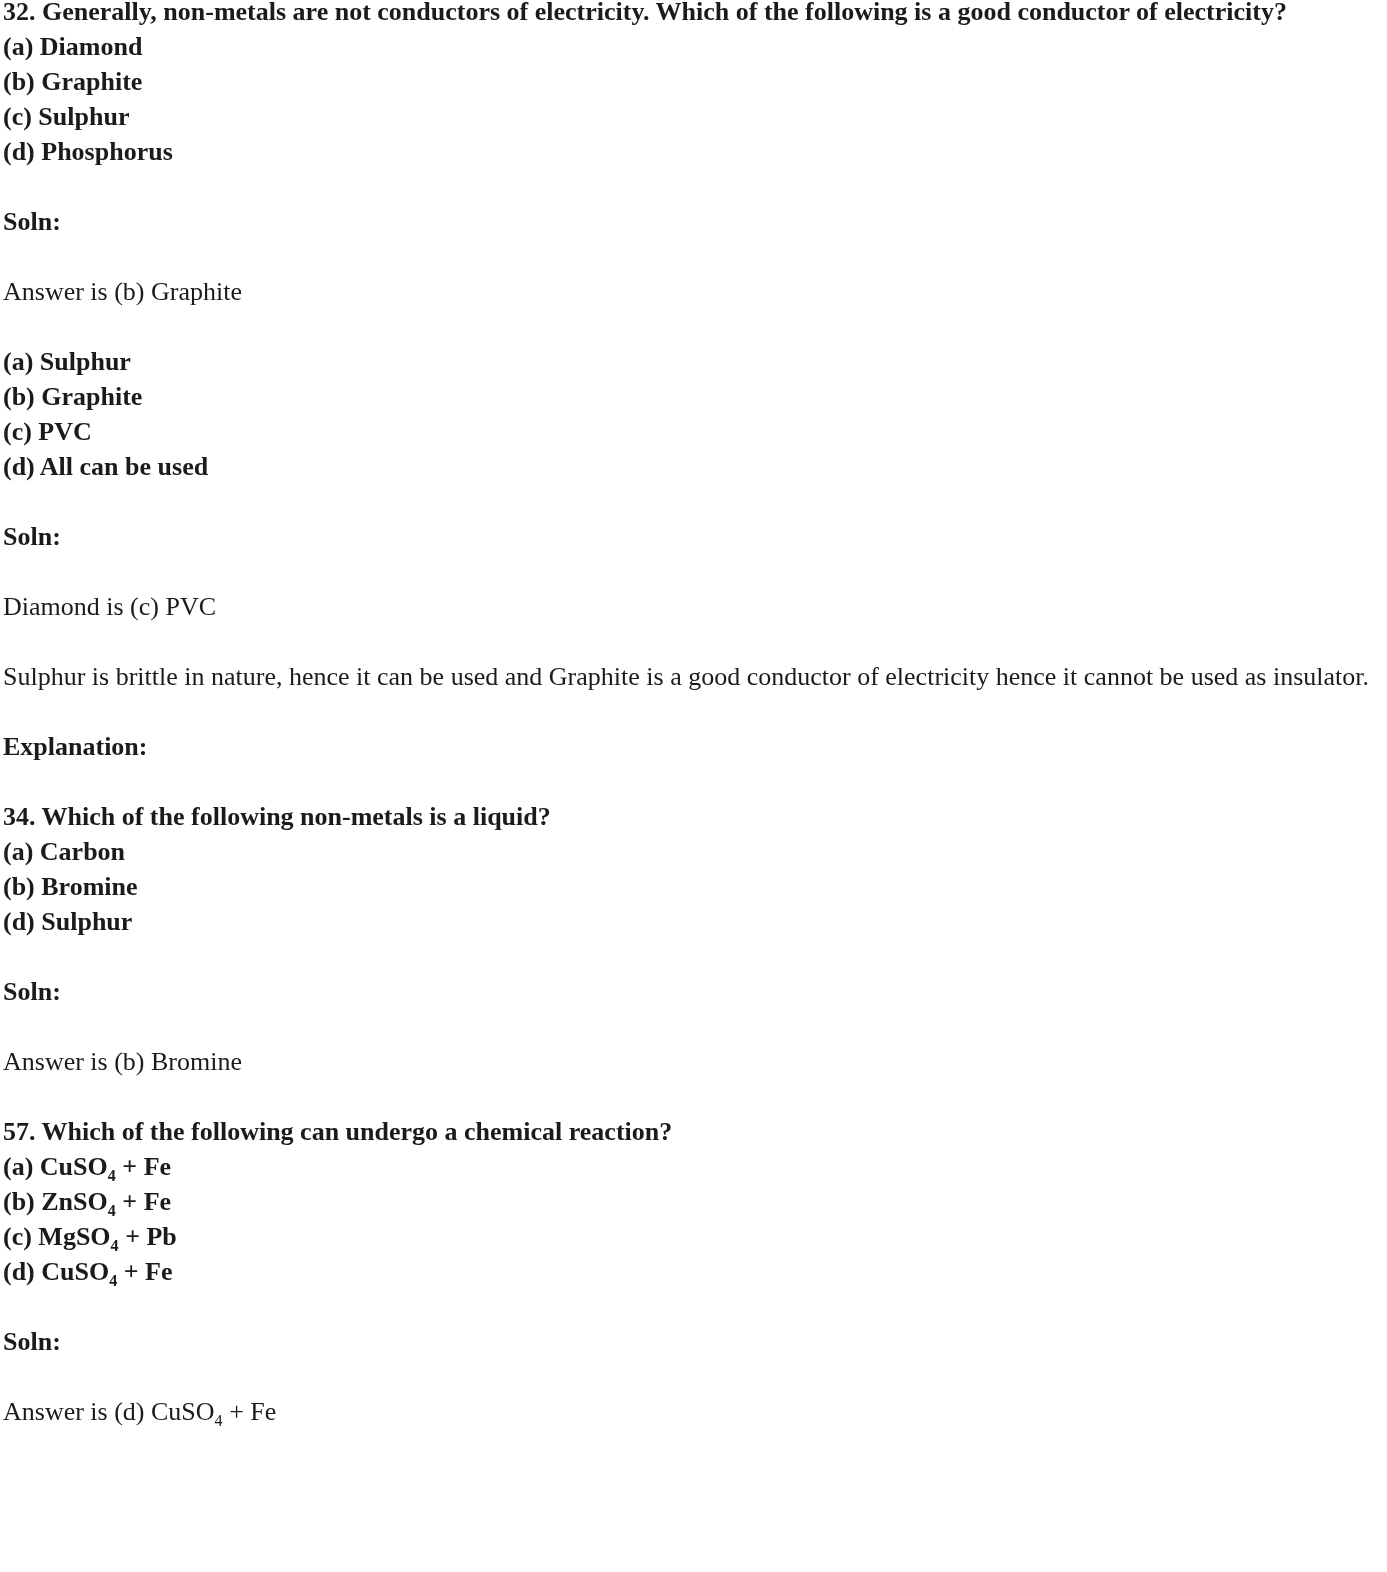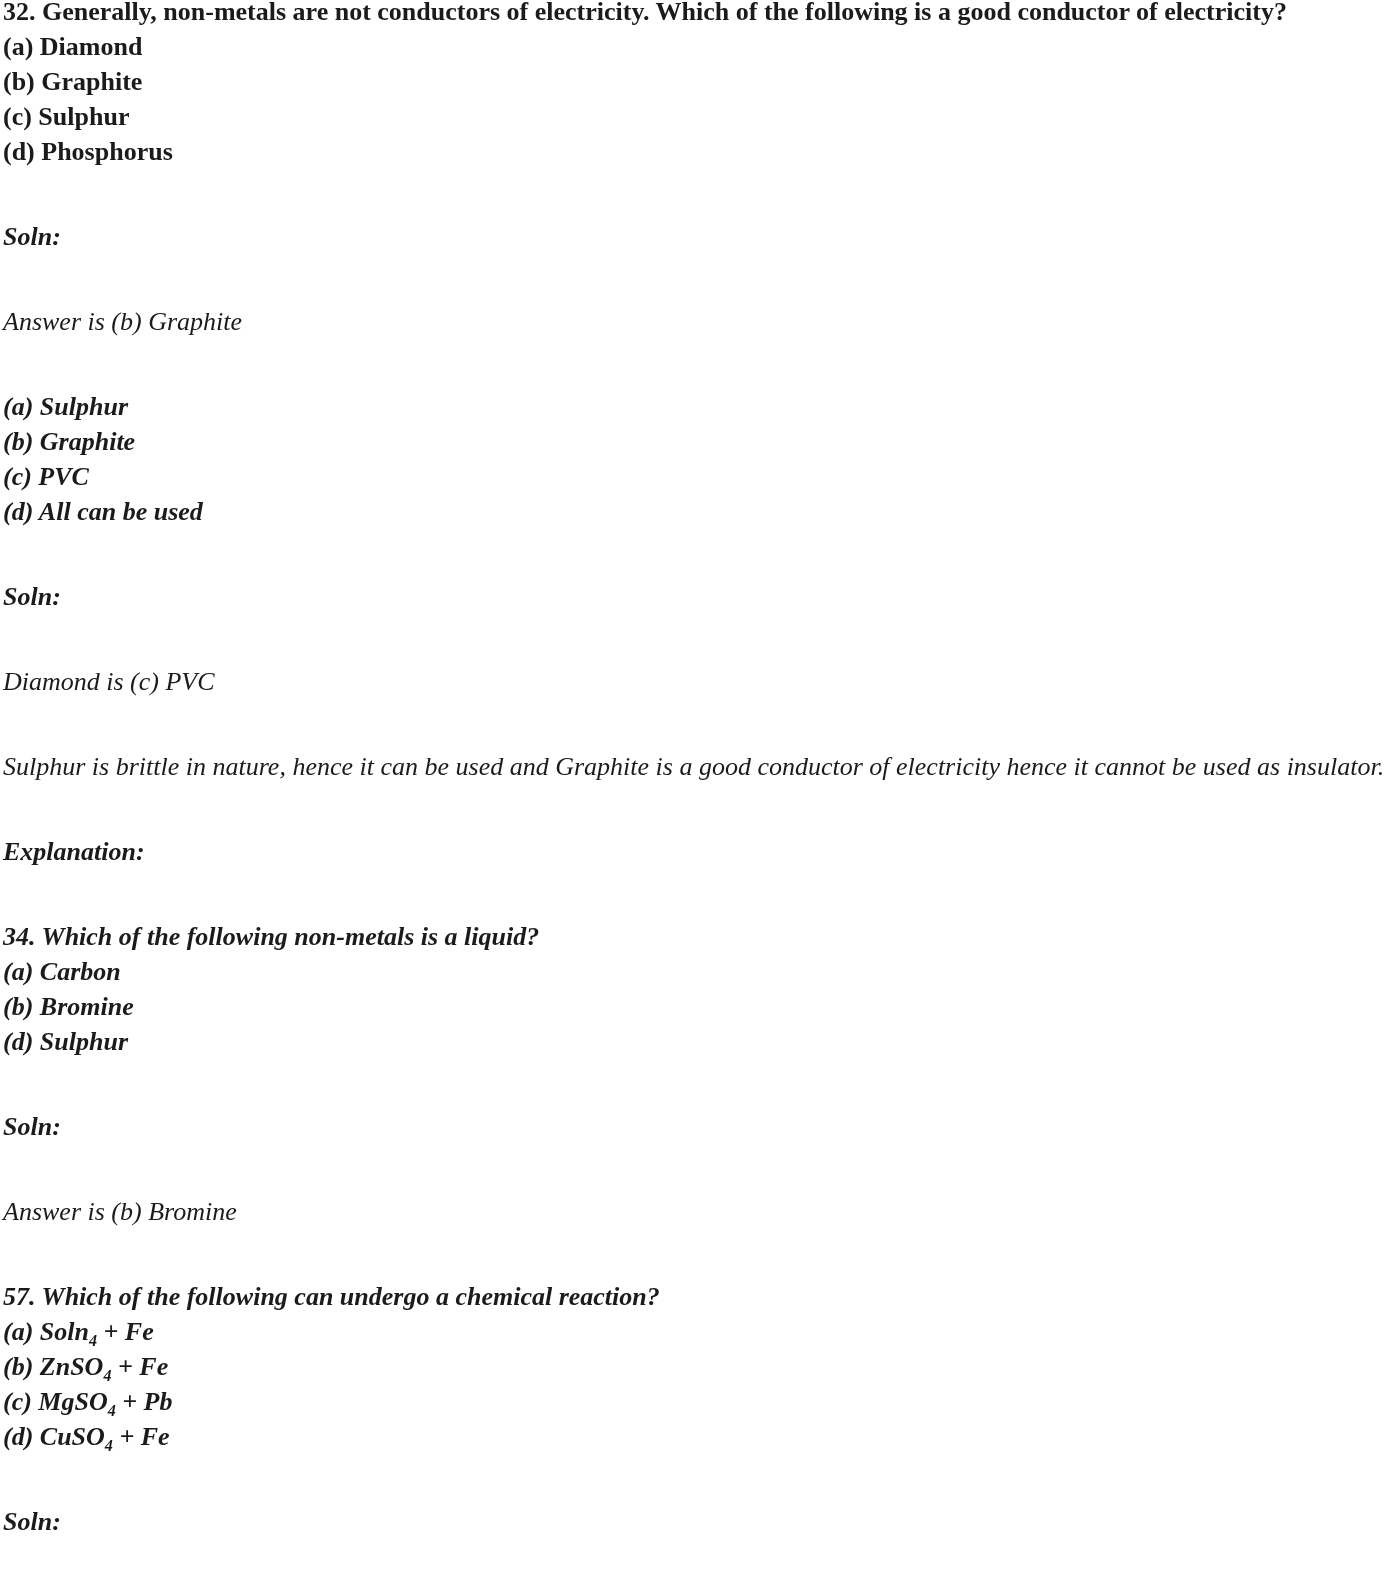--- a/index.html
+++ b/index.html
@@ -11,21 +11,21 @@
     background: #ffffff;
     color: #1b1b1b;
     font-family: "Liberation Serif", "DejaVu Serif", serif;
     font-size: 26px;
     line-height: 35px;
     overflow: hidden;
   }
   .doc { padding: 0 2px 0 3px; margin-top: -6px; }
   p { margin: 0; }
   .bold { font-weight: bold; }
-  .block + .block { margin-top: 50px; font-style: italic; }
+  .block + .block { margin-top: 35px; }
   sub { font-size: 0.62em; line-height: 0; }
 </style>
 </head>
 <body>
 
 <div class="doc">
 
   <section class="block">
     <p class="bold">32. Generally, non-metals are not conductors of electricity. Which of the following is a good conductor of electricity?</p>
     <p class="bold">(a) Diamond</p>
@@ -75,21 +75,21 @@
   <section class="block">
     <p class="bold">Soln:</p>
   </section>
 
   <section class="block">
     <p>Answer is (b) Bromine</p>
   </section>
 
   <section class="block">
     <p class="bold">57. Which of the following can undergo a chemical reaction?</p>
-    <p class="bold"><span>(a) Soln</span><sub>4</sub><span> + Fe</span></p>
+    <p class="bold"><span>(a) CuSO</span><sub>4</sub><span> + Fe</span></p>
     <p class="bold"><span>(b) ZnSO</span><sub>4</sub><span> + Fe</span></p>
     <p class="bold"><span>(c) MgSO</span><sub>4</sub><span> + Pb</span></p>
     <p class="bold"><span>(d) CuSO</span><sub>4</sub><span> + Fe</span></p>
   </section>
 
   <section class="block">
     <p class="bold">Soln:</p>
   </section>
 
   <section class="block">

